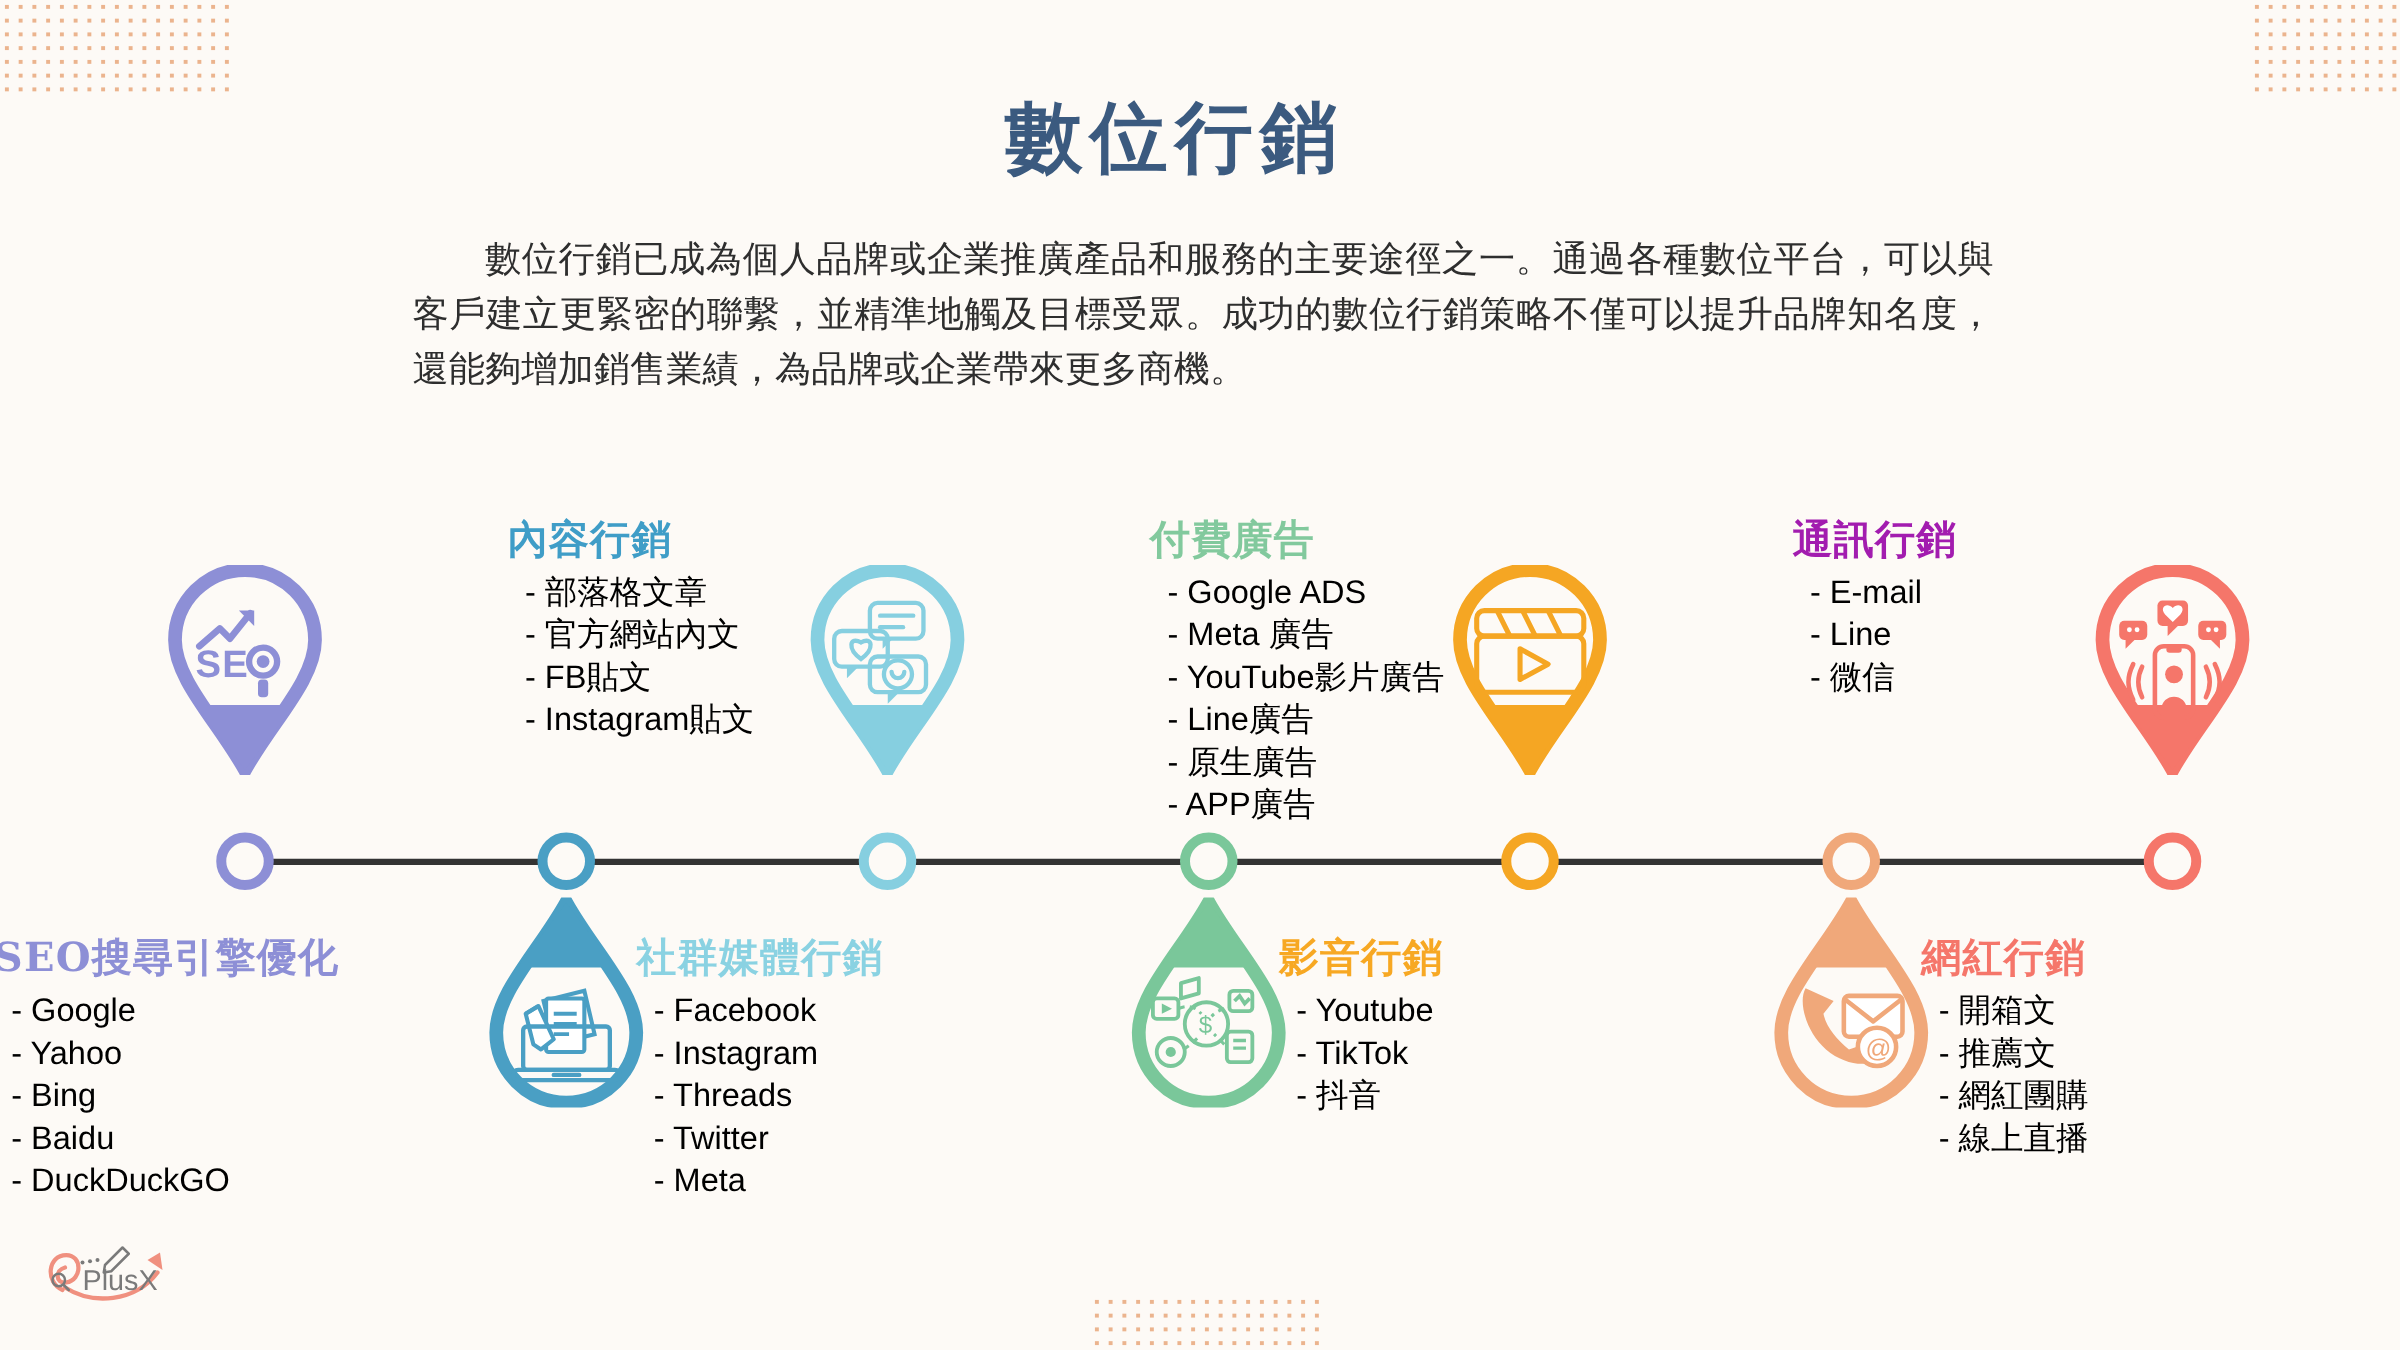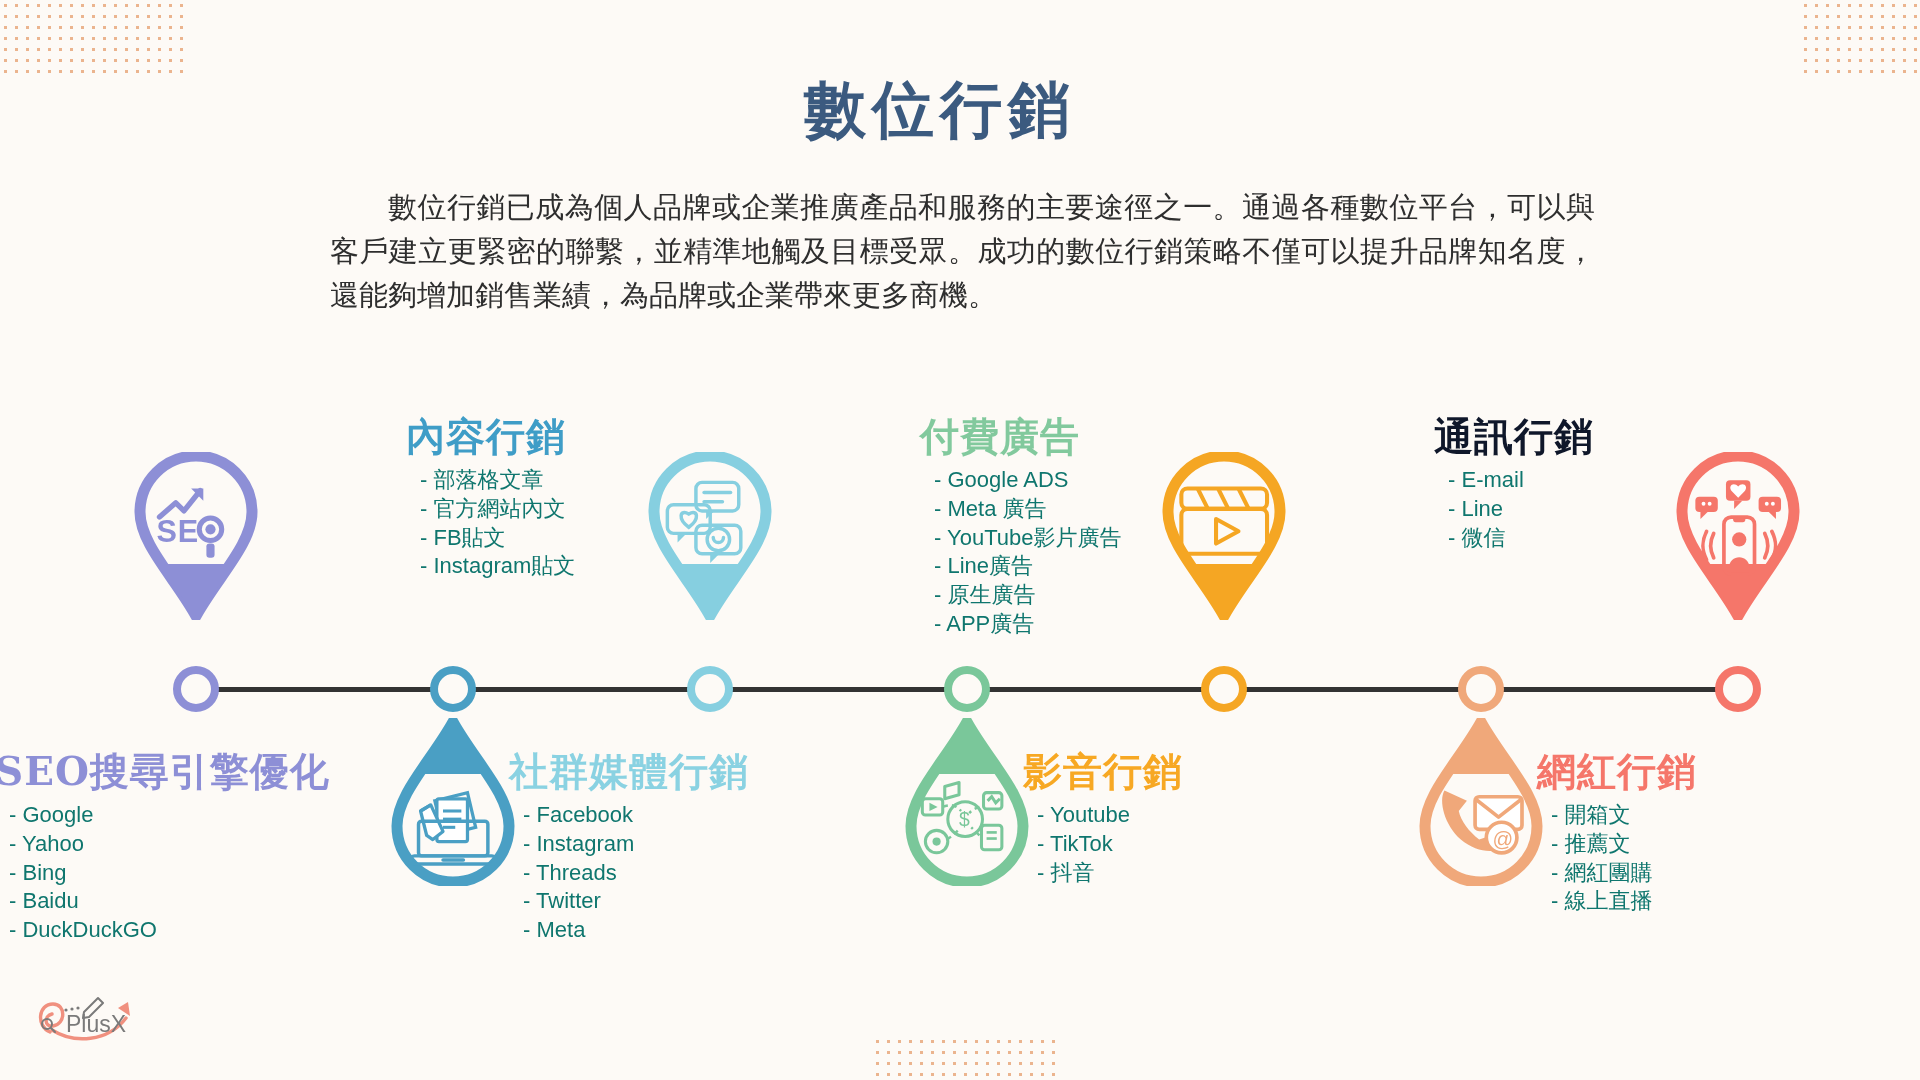--- a/index.html
+++ b/index.html
@@ -84,30 +84,30 @@
     position: absolute;
     width: 330px;
     transform: translateX(-50%);
   }
   .col-top    { text-align: left; }
   .col-bottom { text-align: left; }
 
   .cat-title {
     font-family: "DejaVu Serif", "Liberation Serif", serif;
     font-weight: 700;
-    font-size: 39px;
+    font-size: 32px;
     letter-spacing: 1px;
     margin-bottom: 2px;
     white-space: nowrap;
   }
   .cat-list { list-style: none; }
   .cat-list li {
-    font-size: 22px;
+    font-size: 26px;
     line-height: 1.31;
-    color: #0f766e;
+    color: #000000;
     white-space: nowrap;
   }
   .cat-list li::before { content: "- "; }
 
   
   .pin {
     position: absolute;
     width: 138px;
     height: 168px;
     transform: translateX(-50%);
@@ -360,21 +360,21 @@
     </div>
     <div class="col col-bottom" style="left: 1188px; top: 745px;">
       <div class="cat-title" style="color:#f7a823">影音行銷</div>
      <ul class="cat-list" style="padding-left: 14px;">
         <li>Youtube</li>
         <li>TikTok</li>
         <li>抖音</li>
       </ul>
     </div>
     <div class="col col-top" style="left: 1599px; top: 410px;">
-      <div class="cat-title" style="color:#0f172a">通訊行銷</div>
+      <div class="cat-title" style="color:#a21caf">通訊行銷</div>
      <ul class="cat-list" style="padding-left: 14px;">
         <li>E-mail</li>
         <li>Line</li>
         <li>微信</li>
       </ul>
     </div>
     <div class="col col-bottom" style="left: 1702px; top: 745px;">
       <div class="cat-title" style="color:#f5766a">網紅行銷</div>
      <ul class="cat-list" style="padding-left: 14px;">
         <li>開箱文</li>

